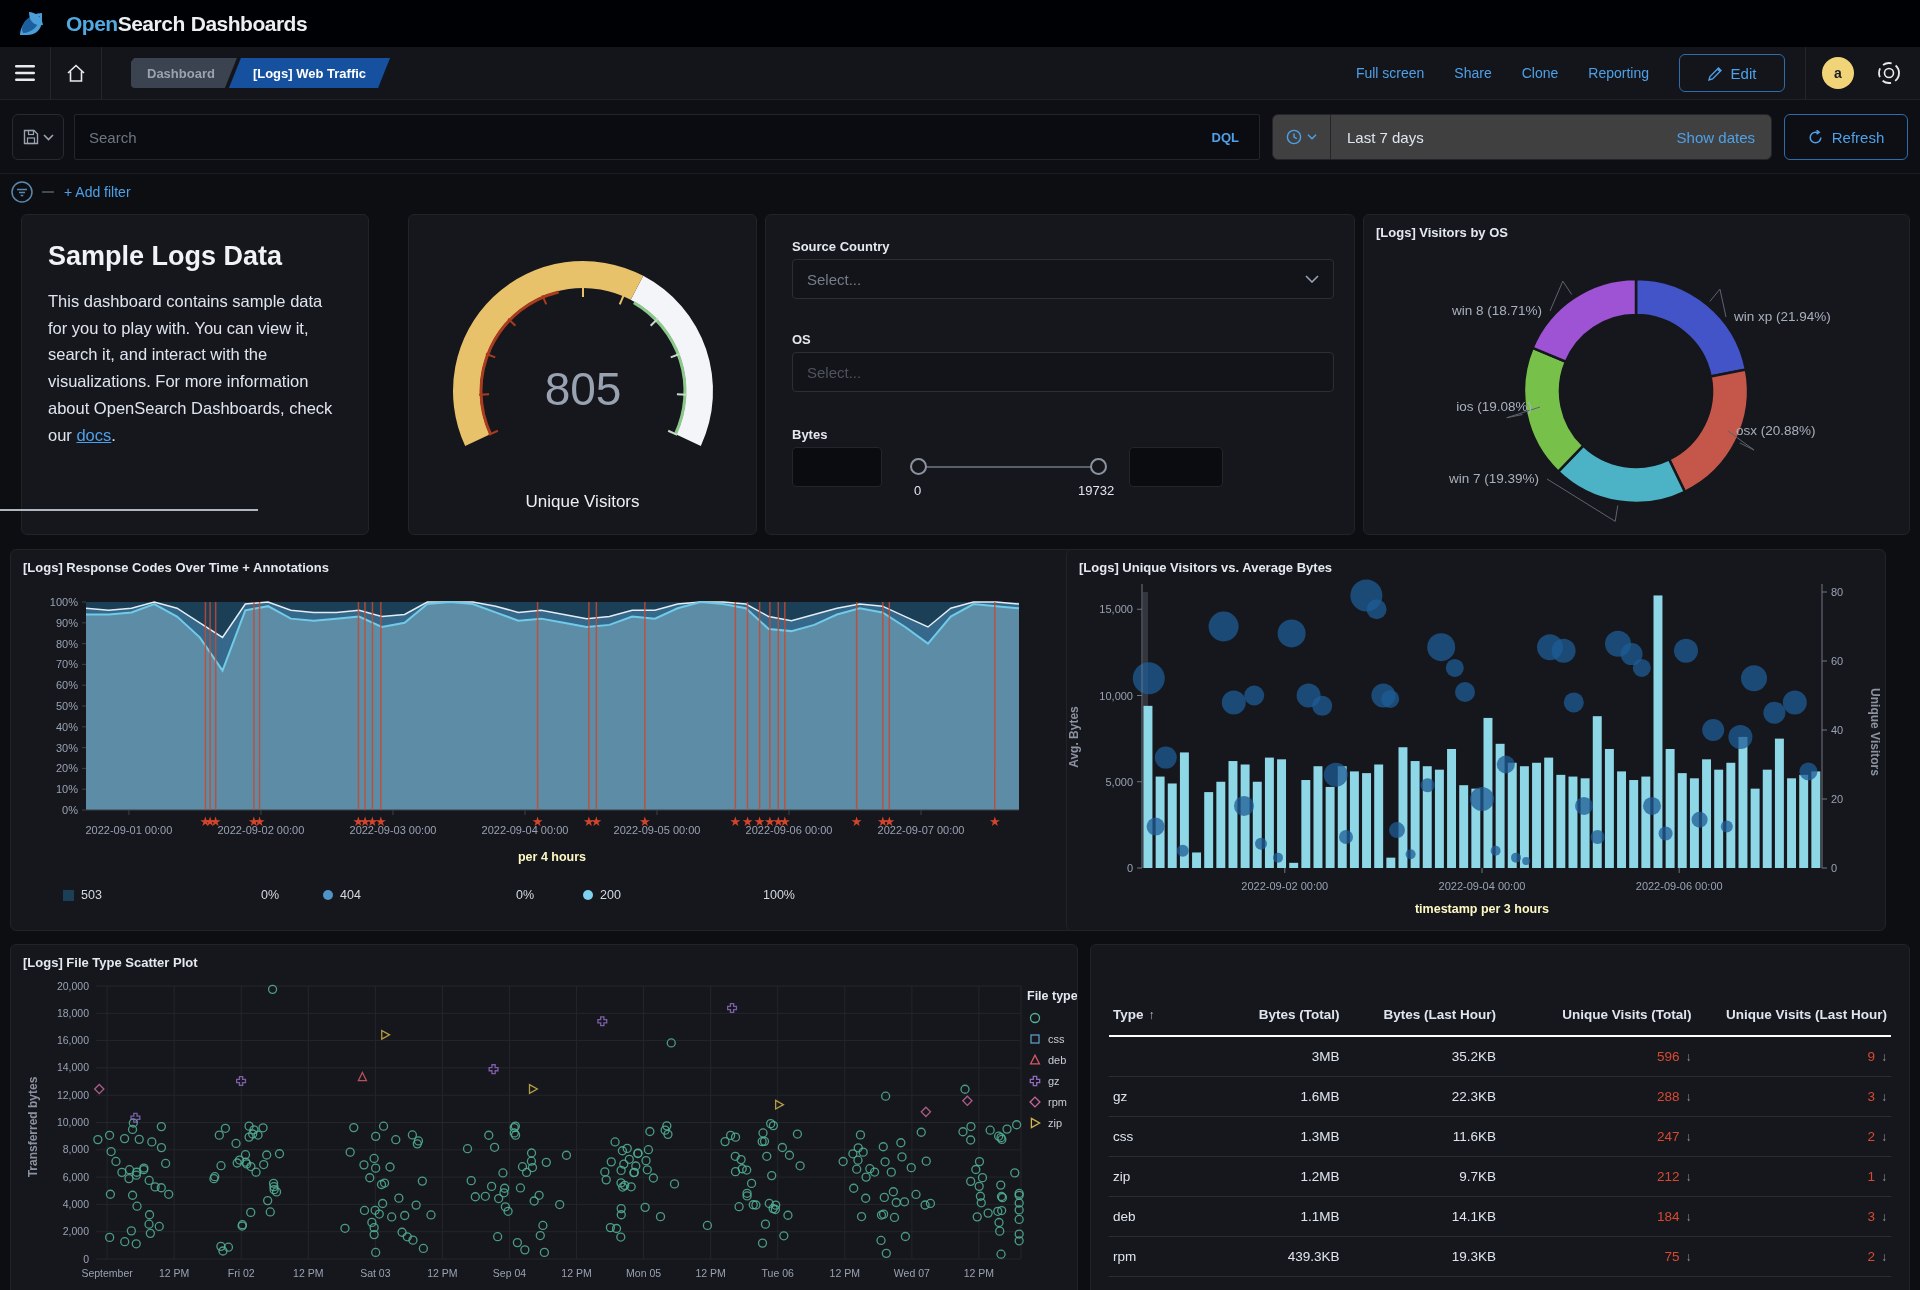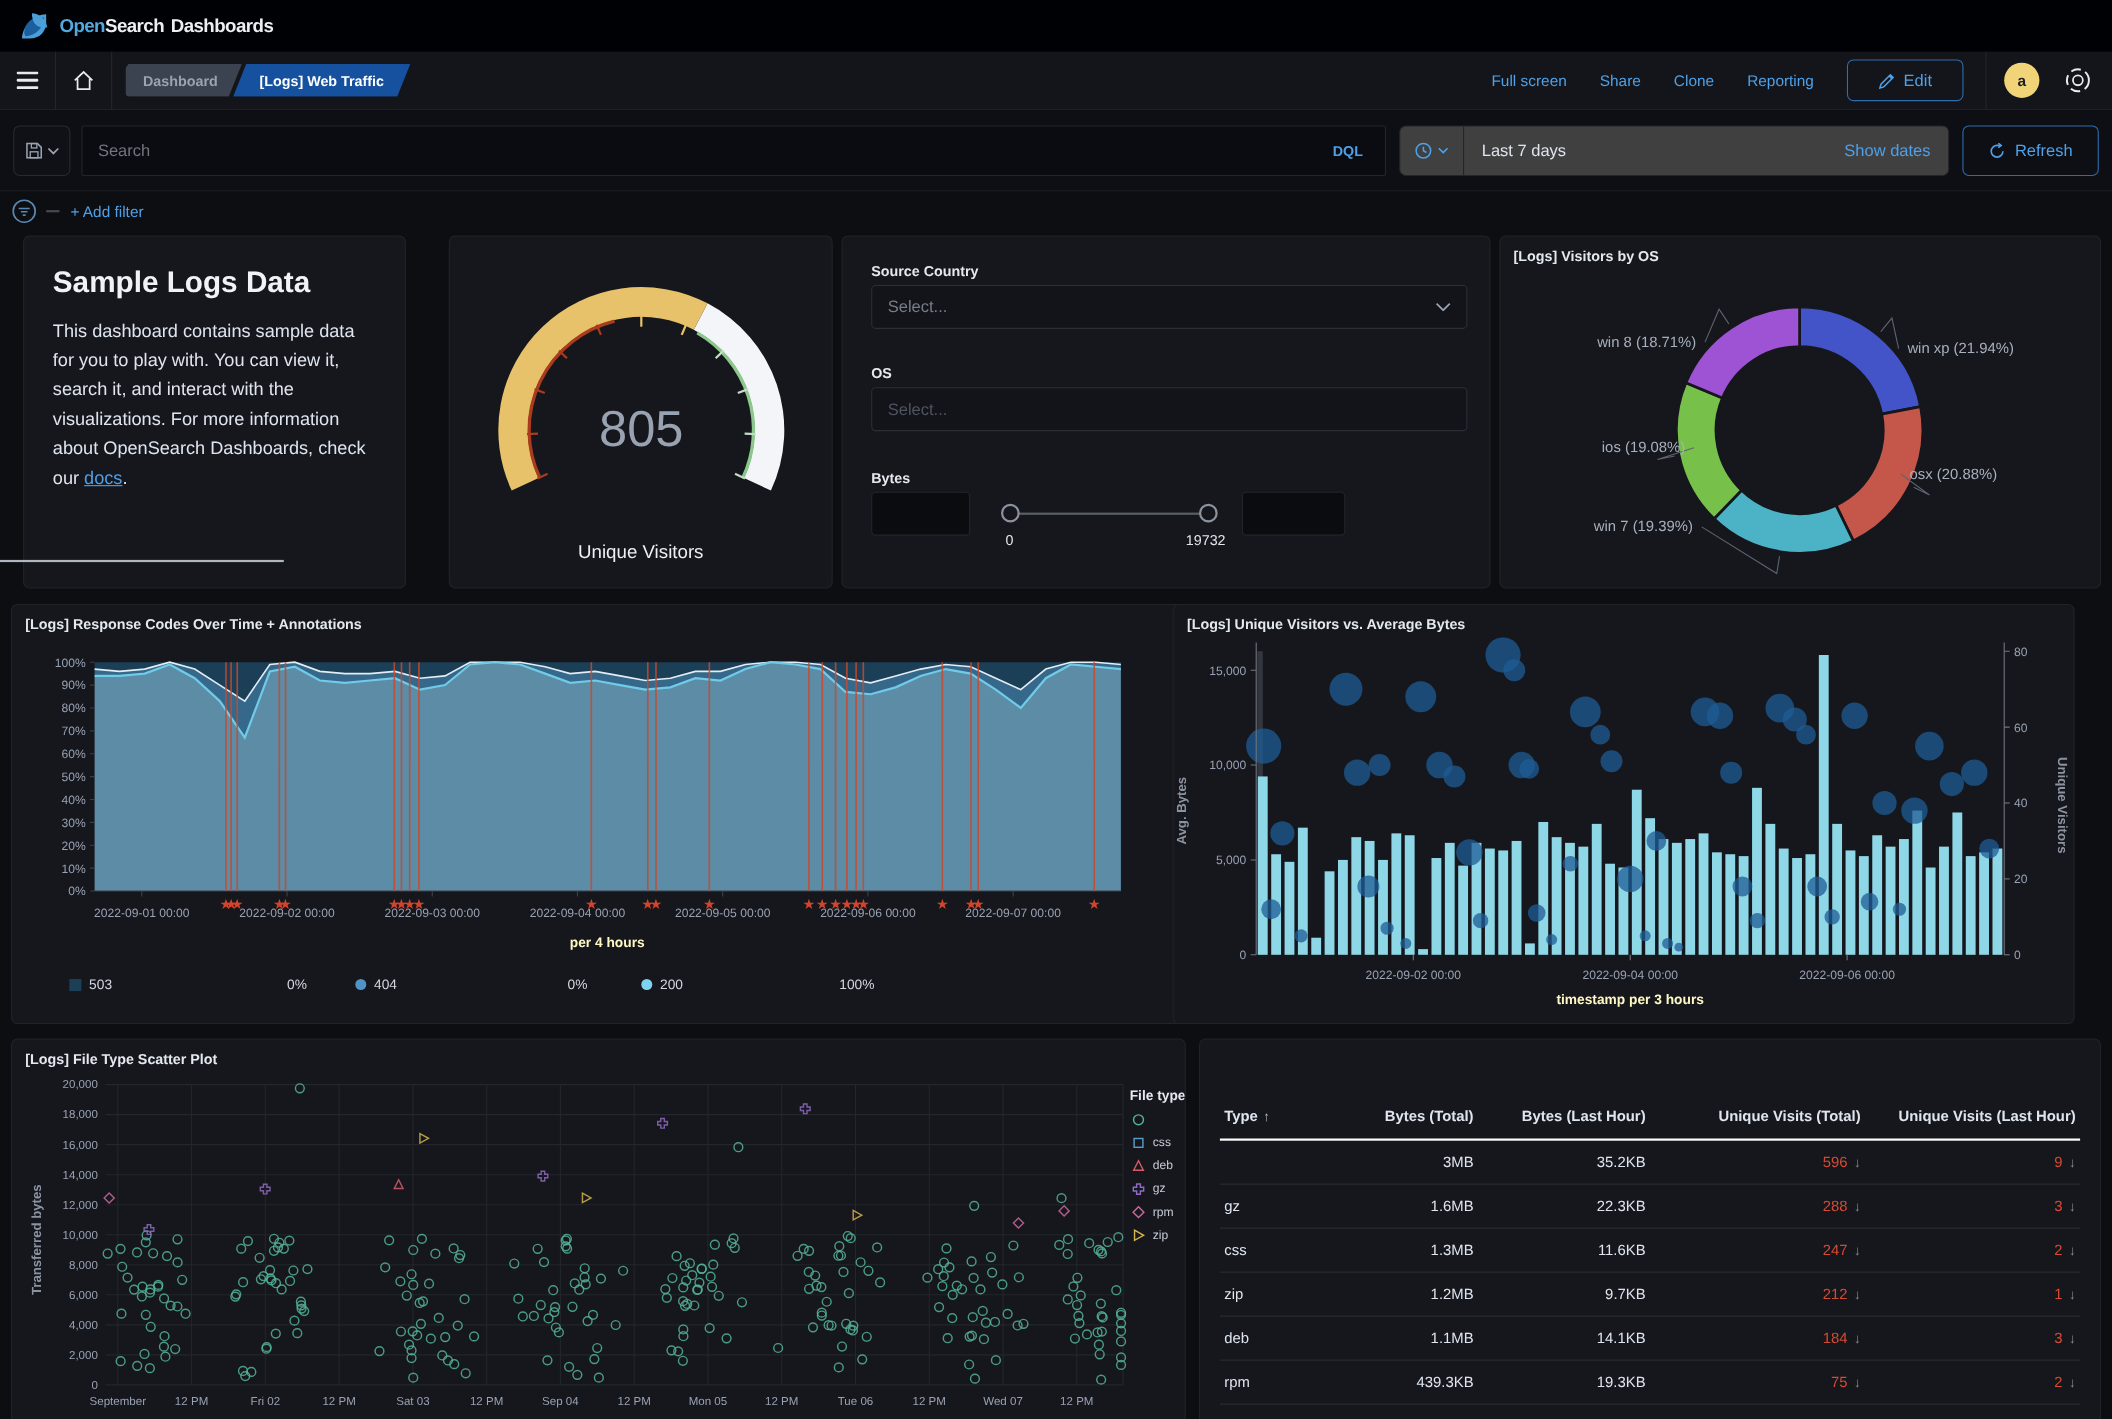--- a/index.html
+++ b/index.html
@@ -4,29 +4,29 @@
 <style>
   * { box-sizing: border-box; }
   html,body { margin:0; padding:0; }
   body {
     width:1920px; height:1290px; position:relative; overflow:hidden;
     background:#0d0e12; color:#dfe5ef;
     font-family:"Liberation Sans", sans-serif;
   }
   
   .brandbar { position:absolute; left:0; top:0; width:1920px; height:47px; background:#000105; display:flex; align-items:center; padding-left:16px; }
-  .brand-text { font-size:17px; font-weight:bold; letter-spacing:-0.5px; margin-left:8px; }
+  .brand-text { font-size:21px; font-weight:bold; letter-spacing:-0.5px; margin-left:20px; }
   .brand-open { color:#51a9e0; }
   .brand-rest { color:#eceef2; }
   .brand-suffix { color:#eceef2; margin-left:6px; }
   
   .navbar { position:absolute; left:0; top:47px; width:1920px; height:53px; background:#14151a; border-bottom:1px solid #1f2127; display:flex; align-items:center; }
   .nav-icon-btn { width:50px; height:53px; display:flex; align-items:center; justify-content:center; cursor:pointer; }
   .nav-divider { width:1px; height:53px; background:#23252c; }
-  .crumbs { display:flex; align-items:center; margin-left:12px; }
+  .crumbs { display:flex; align-items:center; margin-left:29px; }
   .crumb { height:30px; display:flex; align-items:center; font-size:13px; font-weight:bold; padding:0 22px 0 16px; }
   .crumb-first { background:#3b4350; color:#9aa3b0; clip-path:polygon(3px 0, 100% 0, calc(100% - 12px) 100%, 0 100%, 0 4px); border-radius:4px 0 0 4px; }
   .crumb-active { background:#15519e; color:#ffffff; clip-path:polygon(12px 0, 100% 0, calc(100% - 12px) 100%, 0 100%); margin-left:-8px; padding:0 24px 0 24px; }
   .nav-right { margin-left:auto; display:flex; align-items:center; gap:0; }
   .nav-link { color:#4ea0e8; font-size:14px; margin-right:30px; cursor:pointer; }
   .edit-btn { height:38px; min-width:106px; border:1px solid #2e6cae; border-radius:6px; color:#4ea0e8; font-size:15px; display:flex; align-items:center; justify-content:center; gap:8px; margin-right:20px; cursor:pointer; background:transparent; }
   .nav-right-divider { width:1px; height:53px; background:#23252c; margin-right:16px; }
   .avatar { width:32px; height:32px; border-radius:50%; background:#f2d478; color:#1b1d22; font-size:14px; font-weight:bold; display:flex; align-items:center; justify-content:center; margin-right:22px; cursor:pointer; }
   .help-btn { margin-right:18px; cursor:pointer; display:flex; align-items:center; }
   

